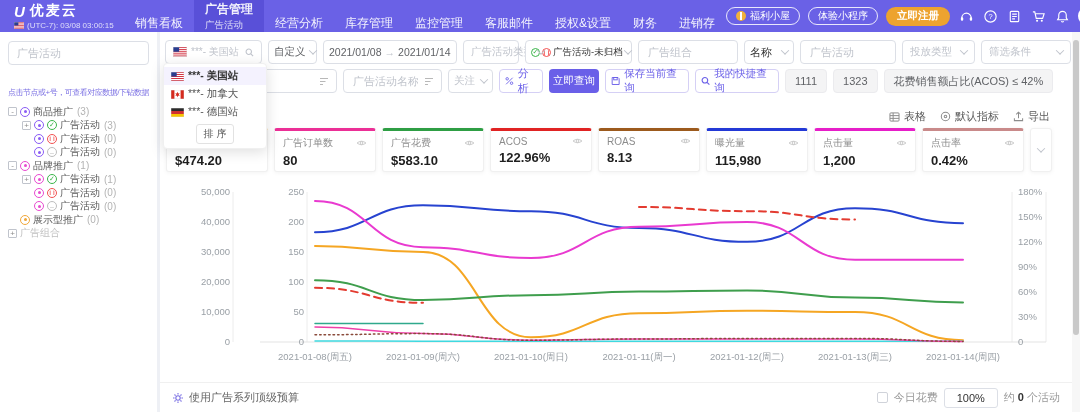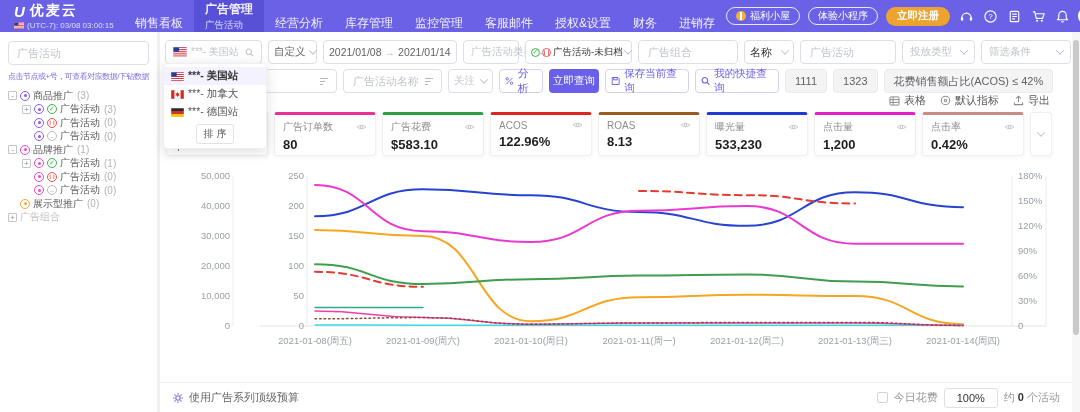--- a/index.html
+++ b/index.html
@@ -27,21 +27,21 @@
   .register{height:19px;background:#eda32f;border-radius:10px;color:#fff;font-size:10.5px;font-weight:bold;
             display:flex;align-items:center;padding:0 11px;white-space:nowrap;cursor:pointer;}
   .hicon{width:16px;height:16px;display:flex;align-items:center;justify-content:center;cursor:pointer;}
   .avatar{width:18px;height:18px;border-radius:50%;background:#fff;display:flex;align-items:center;justify-content:center;cursor:pointer;}
 
   
   .sidebar{position:absolute;left:0;top:32px;width:157px;height:380px;background:#fff;padding:9px 8px;}
   .side-search{width:100%;height:24px;border:1px solid #dcdfe6;border-radius:4px;font-size:11px;padding:0 8px;
                color:#606266;outline:none;font-family:inherit;}
   .side-search::placeholder{color:#c0c4cc;}
-  .side-hint{display:flex;align-items:flex-start;gap:2px;margin-top:6px;font-size:8px;letter-spacing:-0.5px;
+  .side-hint{display:flex;align-items:flex-start;gap:2px;margin-top:22px;font-size:8px;letter-spacing:-0.5px;
              color:#7a6fe3;white-space:nowrap;overflow:hidden;}
   .tree{margin-top:7px;}
   .tree-row{display:flex;align-items:center;gap:3px;height:13.5px;font-size:10px;color:#595959;cursor:pointer;white-space:nowrap;}
   .tree-row .count{color:#b3b3b3;margin-left:1px;}
   .tree-row.muted{color:#bfbfbf;}
   .tgl{width:9px;height:9px;border:1px solid #c0c4cc;border-radius:1px;font-size:8px;line-height:7px;text-align:center;
        color:#8c8c8c;background:#fff;flex:none;}
   .tgl-sp{width:9px;flex:none;}
   .ring{width:10px;height:10px;border-radius:50%;flex:none;display:flex;align-items:center;justify-content:center;font-size:7px;}
 
@@ -58,21 +58,21 @@
   .chev{width:6px;height:6px;border-right:1.2px solid #c0c4cc;border-bottom:1.2px solid #c0c4cc;
         transform:rotate(45deg) translate(-1px,-1px);margin-left:auto;flex:none;}
   .sp{margin-left:auto;}
   .purple-btn{height:24px;border:1px solid #d5d0f5;border-radius:4px;color:#6a5fe8;font-size:11px;display:flex;
               align-items:center;gap:4px;padding:0 8px;flex:none;cursor:pointer;background:#fff;}
   .primary-btn{height:24px;background:#6a5fe8;border-radius:4px;color:#fff;font-size:11px;display:flex;
                align-items:center;padding:0 8px;flex:none;cursor:pointer;}
   .chip{height:24px;background:#f4f4f5;border:1px solid #ebebee;border-radius:4px;color:#606266;font-size:11px;
         display:flex;align-items:center;padding:0 9px;flex:none;cursor:pointer;}
 
-  .toolbar{display:flex;justify-content:flex-end;align-items:center;gap:14px;margin-top:0;padding-right:22px;
+  .toolbar{display:flex;justify-content:flex-end;align-items:center;gap:14px;margin-top:16px;padding-right:22px;
            font-size:11px;color:#595959;}
   .tool-item{display:flex;align-items:center;gap:4px;cursor:pointer;}
 
   .cards{display:flex;gap:6px;padding-left:6px;margin-top:4px;}
   .kpi-card{width:102px;height:44px;background:#fff;border:1px solid #f0f0f0;border-top-width:3px;border-radius:3px;
             box-shadow:0 1px 4px rgba(0,0,0,.05);padding:5px 8px 0;cursor:pointer;flex:none;}
   .kpi-title{display:flex;align-items:center;justify-content:space-between;font-size:10px;color:#8c8c8c;white-space:nowrap;}
   .kpi-value{font-size:13px;font-weight:bold;color:#1f1f1f;margin-top:3px;}
   .collapse-btn{width:22px;height:44px;background:#fff;border:1px solid #f0f0f0;border-radius:3px;
                 box-shadow:0 1px 4px rgba(0,0,0,.05);display:flex;align-items:center;justify-content:center;cursor:pointer;flex:none;}
@@ -493,21 +493,21 @@
           <div class="kpi-value">8.13</div>
         </div>
         <div class="kpi-card" style="border-top-color: rgb(35, 57, 214);">
           <div class="kpi-title">
             <span>曝光量</span>
             <span><svg width="11" height="8" viewBox="0 0 12 9" fill="none" stroke="#c4c4c4" stroke-width="1">
                 <path d="M1 4.5 Q6 0.5 11 4.5 Q6 8.5 1 4.5 Z"></path>
                 <circle cx="6" cy="4.5" r="1.5"></circle>
               </svg></span>
           </div>
-          <div class="kpi-value">533,230</div>
+          <div class="kpi-value">115,980</div>
         </div>
         <div class="kpi-card" style="border-top-color: rgb(230, 30, 200);">
           <div class="kpi-title">
             <span>点击量</span>
             <span><svg width="11" height="8" viewBox="0 0 12 9" fill="none" stroke="#c4c4c4" stroke-width="1">
                 <path d="M1 4.5 Q6 0.5 11 4.5 Q6 8.5 1 4.5 Z"></path>
                 <circle cx="6" cy="4.5" r="1.5"></circle>
               </svg></span>
           </div>
           <div class="kpi-value">1,200</div>

